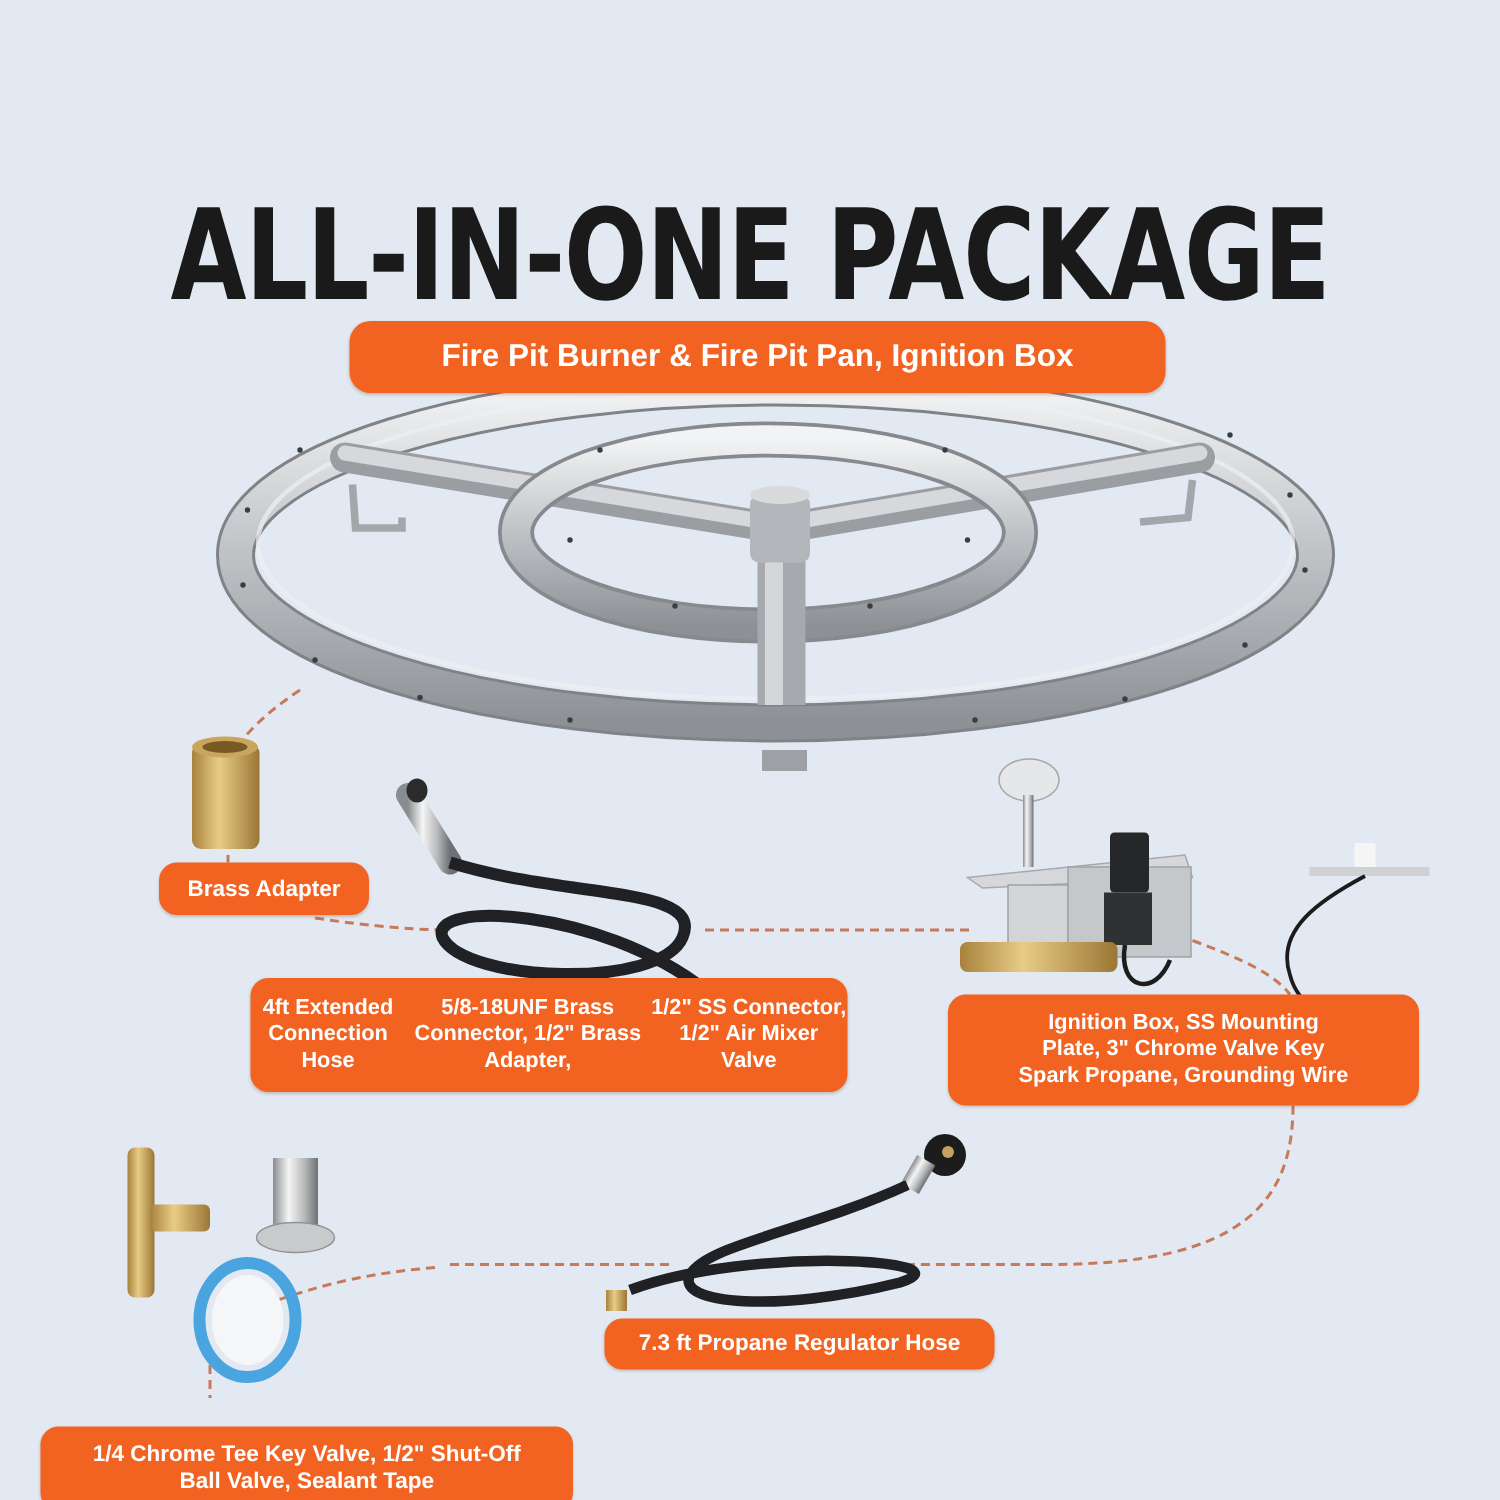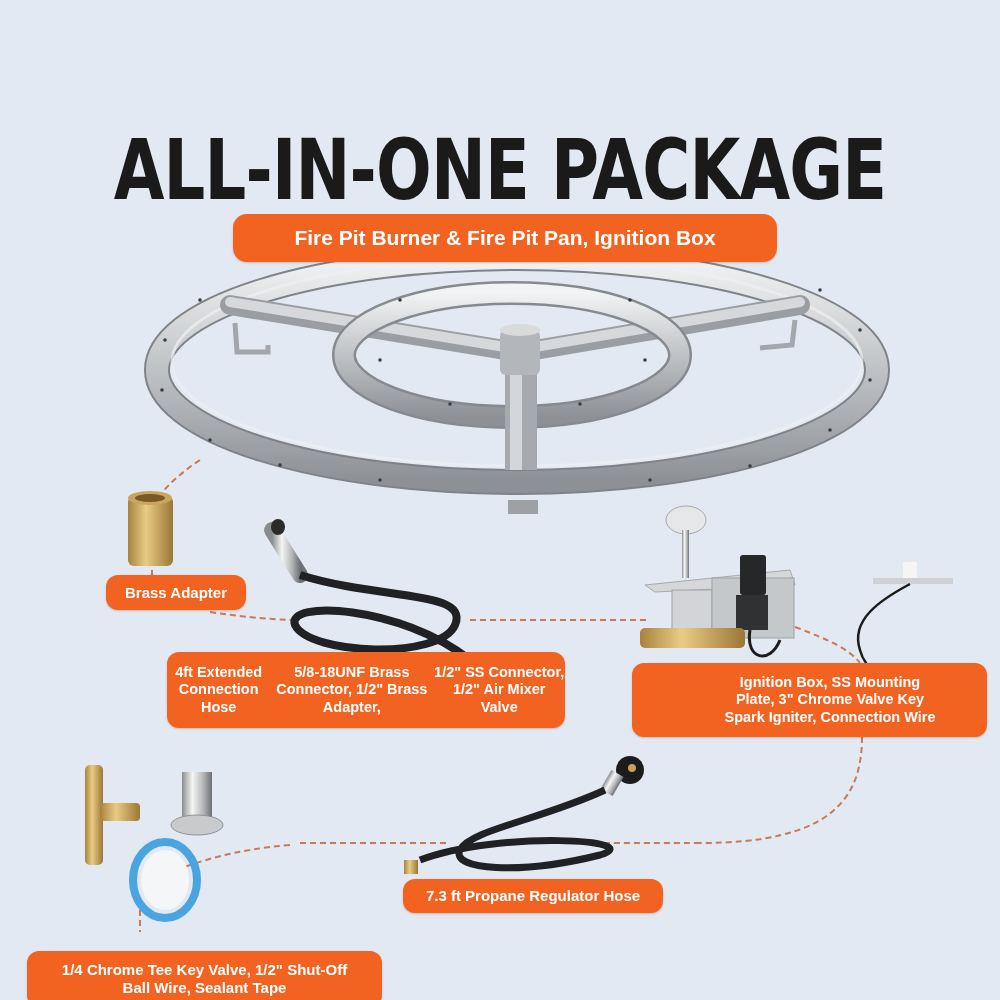--- a/index.html
+++ b/index.html
@@ -27,21 +27,21 @@
     text-align: center;
     border-radius: 12px;
     box-shadow: 0 1px 2px rgba(120,60,20,0.25);
     display: flex; align-items: center; justify-content: center;
     line-height: 1.2;
   }
   .tag span { display: block; }
   .tag-sub { left: 233px; top: 214px; width: 544px; height: 48px; font-size: 21px; border-radius: 14px; }
   .tag-brass { left: 82px; top: 575px; width: 140px; height: 35px; font-size: 15px; margin-left: 24px; }
   .tag-hose { left: 167px; top: 652px; width: 398px; height: 76px; font-size: 14.5px; flex-direction: row; }
-  .tag-ign { left: 632px; top: 663px; width: 314px; height: 74px; font-size: 14.5px; flex-direction: column; padding-left: 41px; }
+  .tag-ign { left: 632px; top: 663px; width: 314px; height: 74px; font-size: 14.5px; flex-direction: column; }
   .tag-propane { left: 403px; top: 879px; width: 260px; height: 34px; font-size: 15px; }
   .tag-tee { left: 27px; top: 951px; width: 355px; height: 56px; font-size: 15px; flex-direction: column; }
 </style>
 </head>
 <body>
 
 <div class="stage">
 
   <svg class="art" width="1000" height="1000" viewBox="0 0 1000 1000">
     <defs>
@@ -174,25 +174,25 @@
 
   <div class="tag tag-hose">
     <span>4ft Extended Connection Hose</span>
     <span>5/8-18UNF Brass Connector, 1/2" Brass Adapter,</span>
     <span>1/2" SS Connector, 1/2" Air Mixer Valve</span>
   </div>
 
   <div class="tag tag-ign">
     <span>Ignition Box, SS Mounting</span>
     <span>Plate, 3" Chrome Valve Key</span>
-    <span>Spark Igniter, Connection Wire</span>
+    <span>Spark Propane, Grounding Wire</span>
   </div>
 
   <div class="tag tag-propane">
     <span>7.3 ft Propane Regulator Hose</span>
   </div>
 
   <div class="tag tag-tee">
     <span>1/4 Chrome Tee Key Valve, 1/2" Shut-Off</span>
-    <span>Ball Wire, Sealant Tape</span>
+    <span>Ball Valve, Sealant Tape</span>
   </div>
 
 </div>
 
 </body></html>

